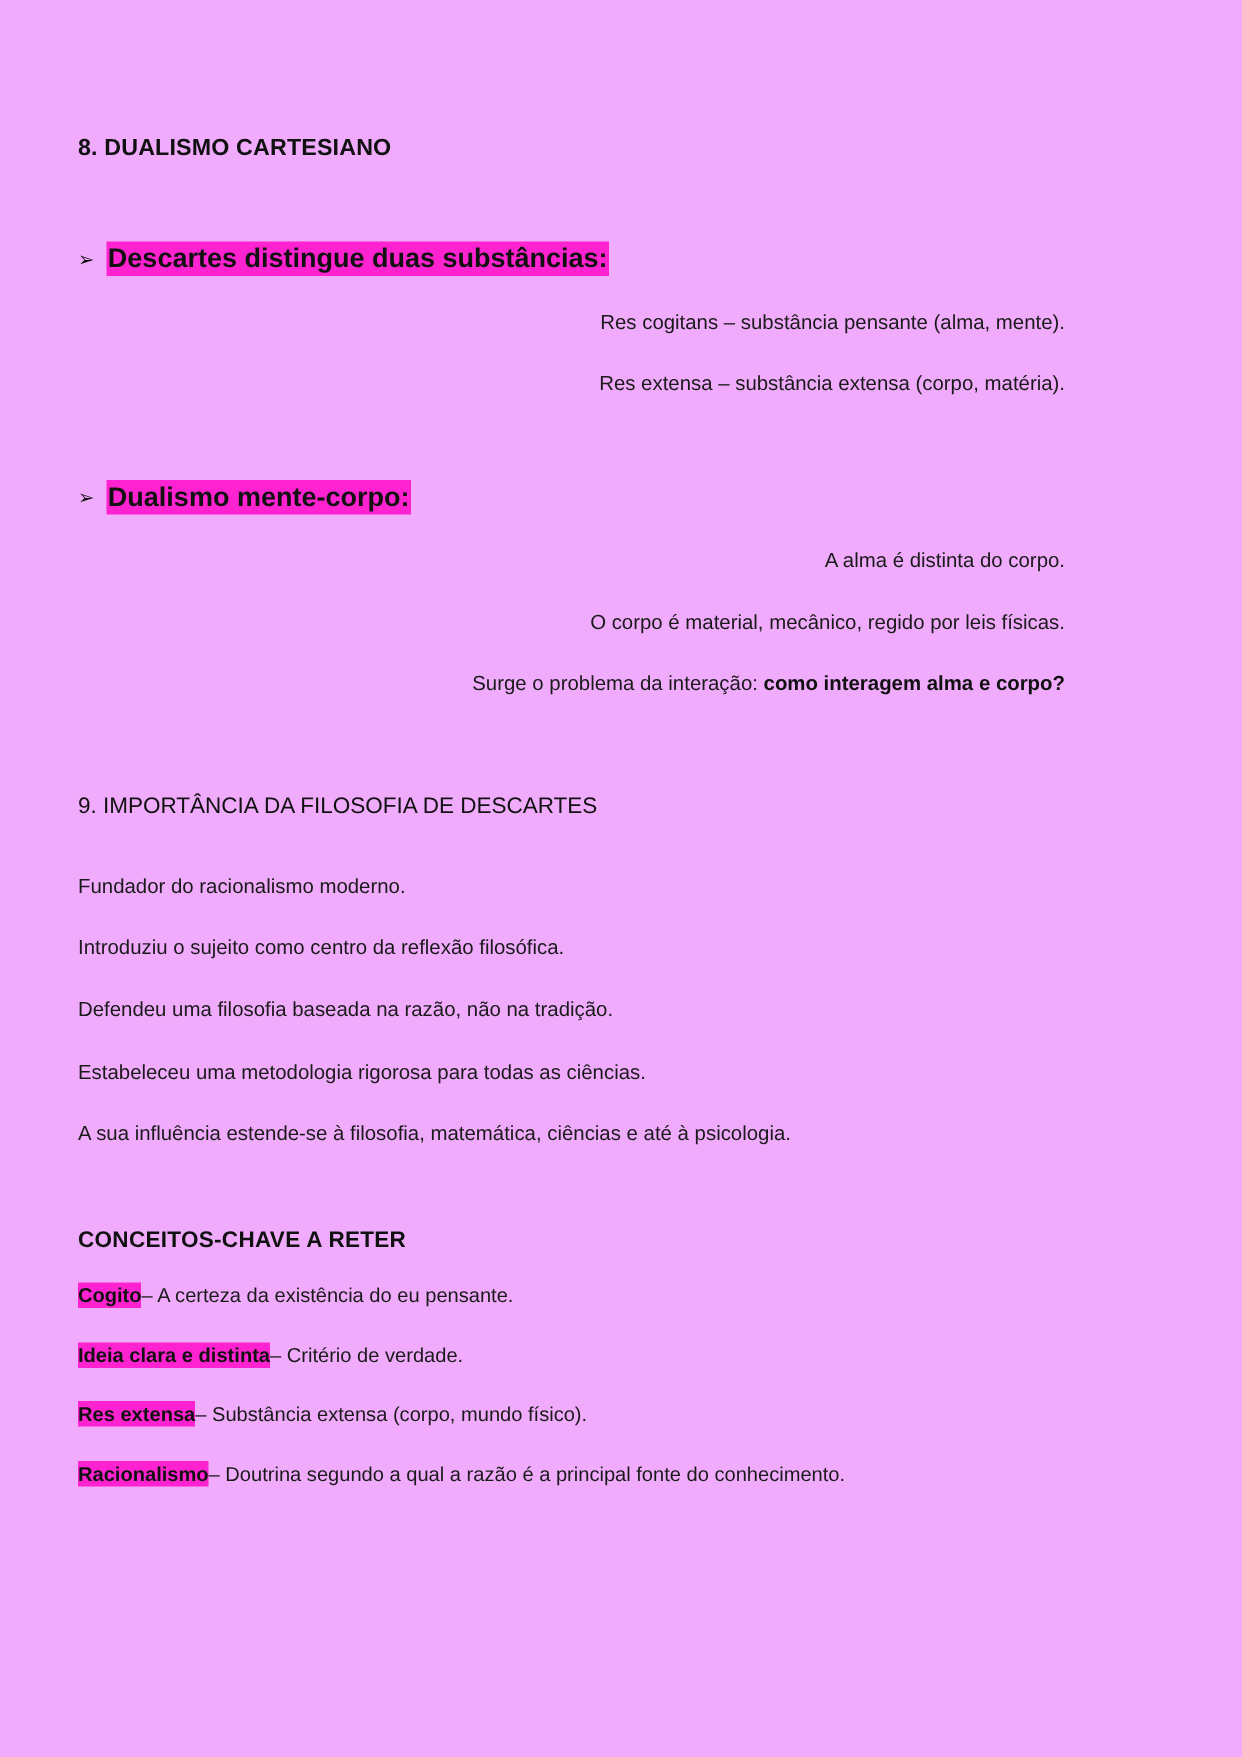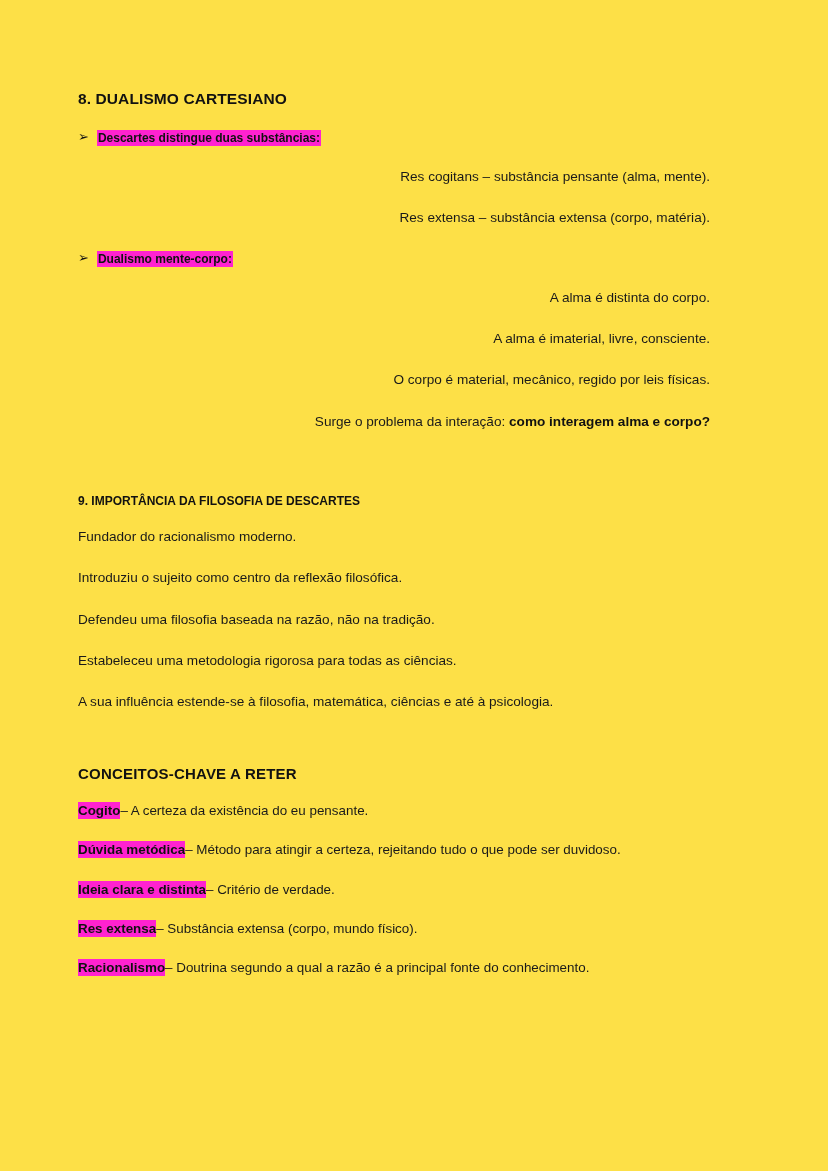--- a/index.html
+++ b/index.html
@@ -11,23 +11,23 @@
     width: 828px;
     height: 1171px;
     font-family: "Liberation Sans", sans-serif;
     color: #1a1a1a;
     -webkit-font-smoothing: antialiased;
   }
   .page {
     position: relative;
     width: 828px;
     height: 1171px;
-    background: #fde047;
+    background: #f0abfc;
     box-sizing: border-box;
-    padding: 90px 118px 0 78px;
+    padding: 90px 118px 0 52px;
   }
   .section-heading {
     font-size: 15.5px;
     font-weight: bold;
     color: #111111;
     margin: 0 0 22px 0;
     letter-spacing: 0.1px;
   }
   .bullet-line {
     display: flex;
@@ -38,23 +38,24 @@
     font-size: 13px;
     color: #111111;
     margin-right: 8px;
     line-height: 1;
     transform: translateY(-1px);
   }
   .hl {
     background: #ff22d0;
     color: #111111;
     font-weight: bold;
-    font-size: 12px;
+    font-size: 18px;
     padding: 1px 1px 1px 1px;
     box-decoration-break: clone;
+    margin-top: 31px;
   }
   .body-line {
     font-size: 13.6px;
     line-height: 1.35;
     color: #1a1a1a;
     margin: 0 0 23px 0;
     text-align: right;
   }
   .body-line b {
     font-weight: bold;
@@ -88,24 +89,24 @@
   .concept-rest {
     color: #1a1a1a;
   }
   .sec2-line {
     font-size: 13.6px;
     line-height: 1.35;
     color: #1a1a1a;
     margin: 16px 0 23px 0;
   }
   .sec2-heading {
-    font-size: 12px;
-    font-weight: bold;
+    font-size: 15px;
+    font-weight: normal;
     color: #111111;
-    margin: 0 0 20px 0;
+    margin: 0 0 36px 0;
   }
 </style>
 </head>
 <body>
 
 <div class="page">
 
   <h2 class="section-heading">8. DUALISMO CARTESIANO</h2>
 
   <div class="bullet-line">
@@ -115,21 +116,20 @@
 
   <p class="body-line">Res cogitans – substância pensante (alma, mente).</p>
   <p class="body-line">Res extensa – substância extensa (corpo, matéria).</p>
 
   <div class="bullet-line">
     <span class="bullet-glyph">➢</span>
     <span class="hl">Dualismo mente-corpo:</span>
   </div>
 
   <p class="body-line">A alma é distinta do corpo.</p>
-  <p class="body-line">A alma é imaterial, livre, consciente.</p>
   <p class="body-line">O corpo é material, mecânico, regido por leis físicas.</p>
 
   <p class="body-line">
     <span>Surge o problema da interação: </span><b>como interagem alma e corpo?</b>
   </p>
 
   <div class="gap-large"></div>
 
   <h2 class="sec2-heading">9. IMPORTÂNCIA DA FILOSOFIA DE DESCARTES</h2>
 
@@ -140,23 +140,20 @@
   <p class="sec2-line">A sua influência estende-se à filosofia, matemática, ciências e até à psicologia.</p>
 
   <div class="gap-medium"></div>
 
   <h2 class="concepts-heading">CONCEITOS-CHAVE A RETER</h2>
 
   <p class="concept-line">
     <span class="concept-term">Cogito</span><span class="concept-rest">– A certeza da existência do eu pensante.</span>
   </p>
   <p class="concept-line">
-    <span class="concept-term">Dúvida metódica</span><span class="concept-rest">– Método para atingir a certeza, rejeitando tudo o que pode ser duvidoso.</span>
-  </p>
-  <p class="concept-line">
     <span class="concept-term">Ideia clara e distinta</span><span class="concept-rest">– Critério de verdade.</span>
   </p>
   <p class="concept-line">
     <span class="concept-term">Res extensa</span><span class="concept-rest">– Substância extensa (corpo, mundo físico).</span>
   </p>
   <p class="concept-line">
     <span class="concept-term">Racionalismo</span><span class="concept-rest">– Doutrina segundo a qual a razão é a principal fonte do conhecimento.</span>
   </p>
 
 </div>

